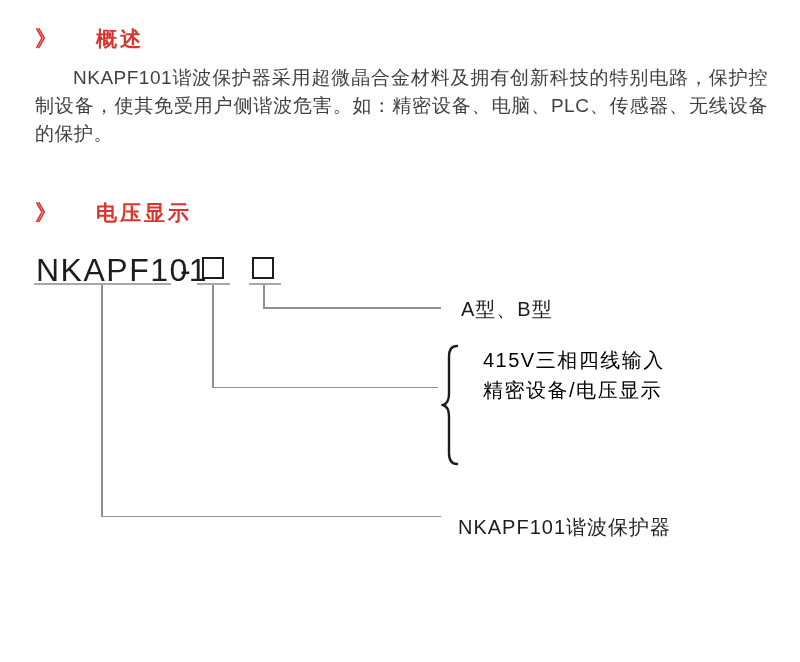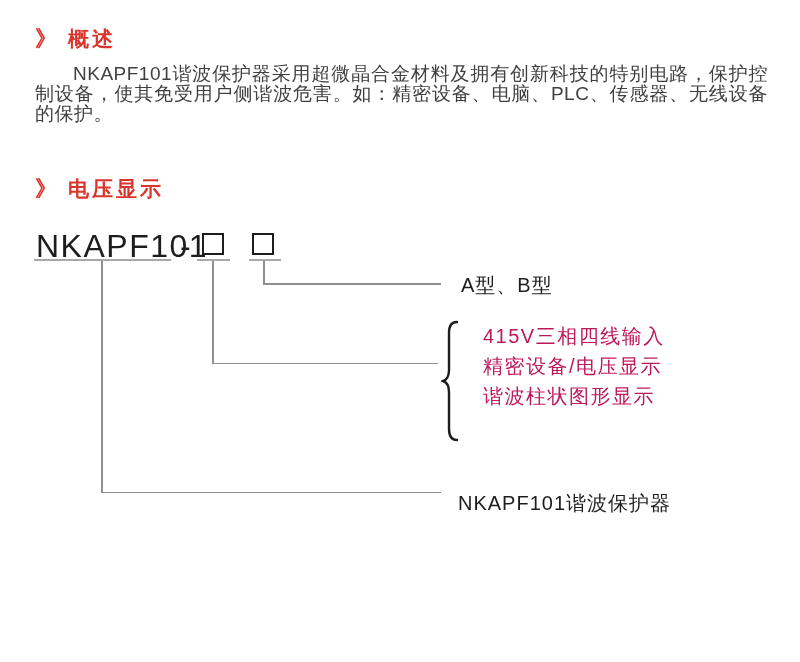--- a/index.html
+++ b/index.html
@@ -24,30 +24,31 @@
     font-weight: bold;
     margin-left: 35px;
   }
   .section-heading .marker {
     font-size: 22px;
     letter-spacing: 1px;
   }
   .section-heading .heading-text {
     font-size: 21px;
     letter-spacing: 3px;
+    margin-left: 28px;
   }
   .overview-heading-row { padding-top: 24px; }
   .model-heading-row { margin-top: 50px; }
 
   
   .body-text {
     margin: 10px 32px 0 35px;
     color: #3f3f3f;
     font-size: 19px;
-    line-height: 20px;
+    line-height: 28px;
     text-align: justify;
     letter-spacing: 0.5px;
   }
   .body-text p {
     margin: 0;
     text-indent: 2em;
   }
 
   
   .diagram {
@@ -101,21 +102,21 @@
   .diagram-label {
     color: #1d1d1d;
     font-size: 20px;
     white-space: nowrap;
     letter-spacing: 1px;
   }
   .type-label { left: 461px; top: 46px; text-align: right; }
   .product-label { left: 458px; top: 255px; margin-top: 9px; }
   .feature-list {
     left: 483px; top: 95px;
-    color: #be185d;
+    color: #000000;
     font-size: 20px;
     line-height: 30px;
     letter-spacing: 1.5px;
     white-space: nowrap;
   }
 </style>
 </head>
 <body>
 
 <div class="page">
@@ -155,19 +156,18 @@
 
     <div class="abs diagram-label type-label">A型、B型</div>
 
     <svg class="abs brace" width="18" height="122" viewBox="0 0 18 122">
       <path d="M16,2 Q8,2 8,13 L8,50 Q8,59 2,61 Q8,63 8,72 L8,109 Q8,120 16,120" fill="none" stroke="#1d1d1d" stroke-width="2.4" stroke-linecap="round"></path>
     </svg>
 
     <div class="abs feature-list">
       <div>415V三相四线输入</div>
       <div>精密设备/电压显示</div>
-      <div>谐波柱状图形显示</div>
     </div>
 
     <div class="abs diagram-label product-label">NKAPF101谐波保护器</div>
 
   </div>
 </div>
 
 </body></html>

